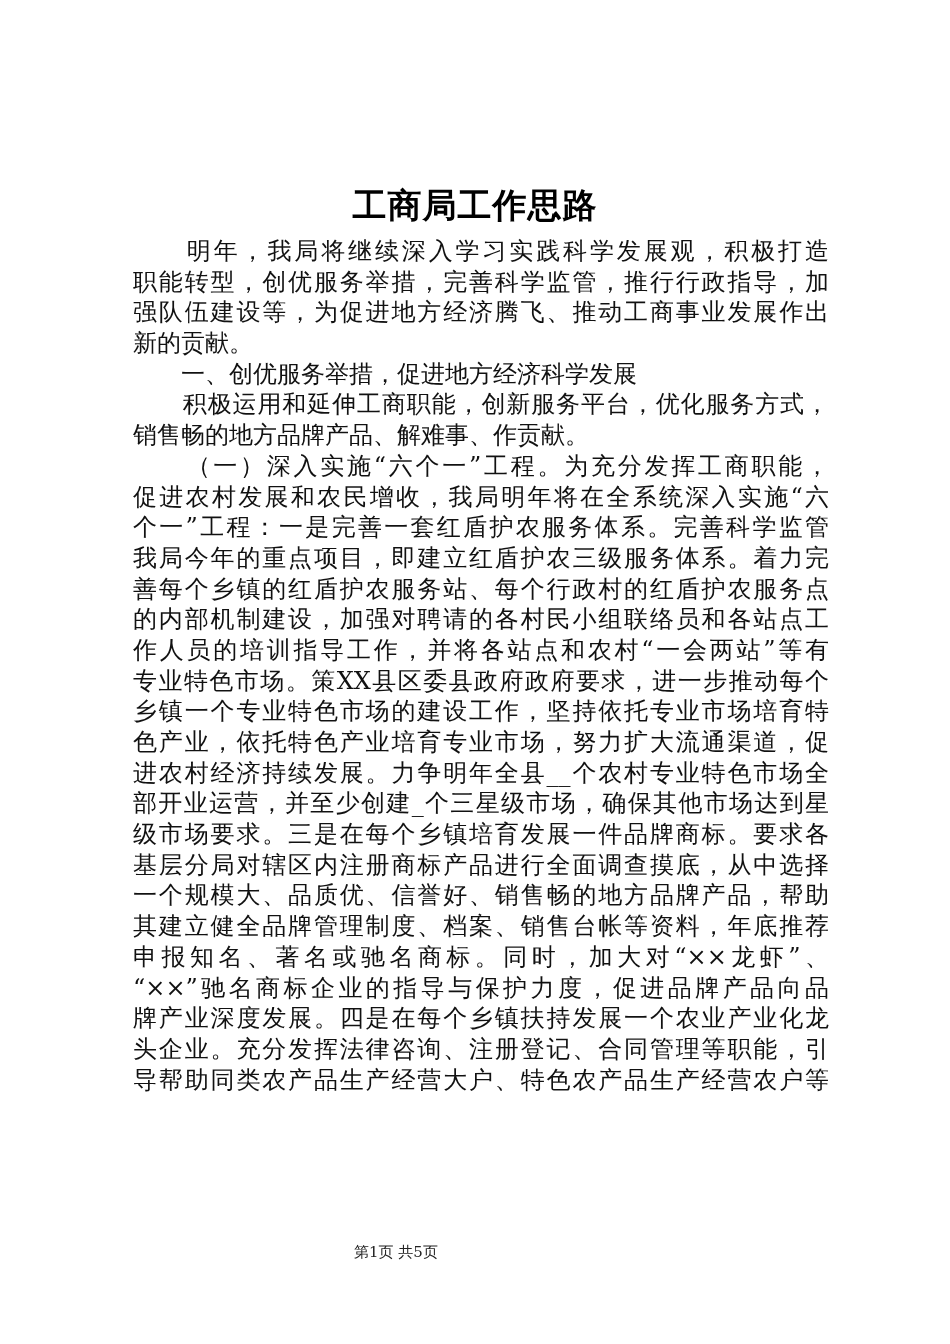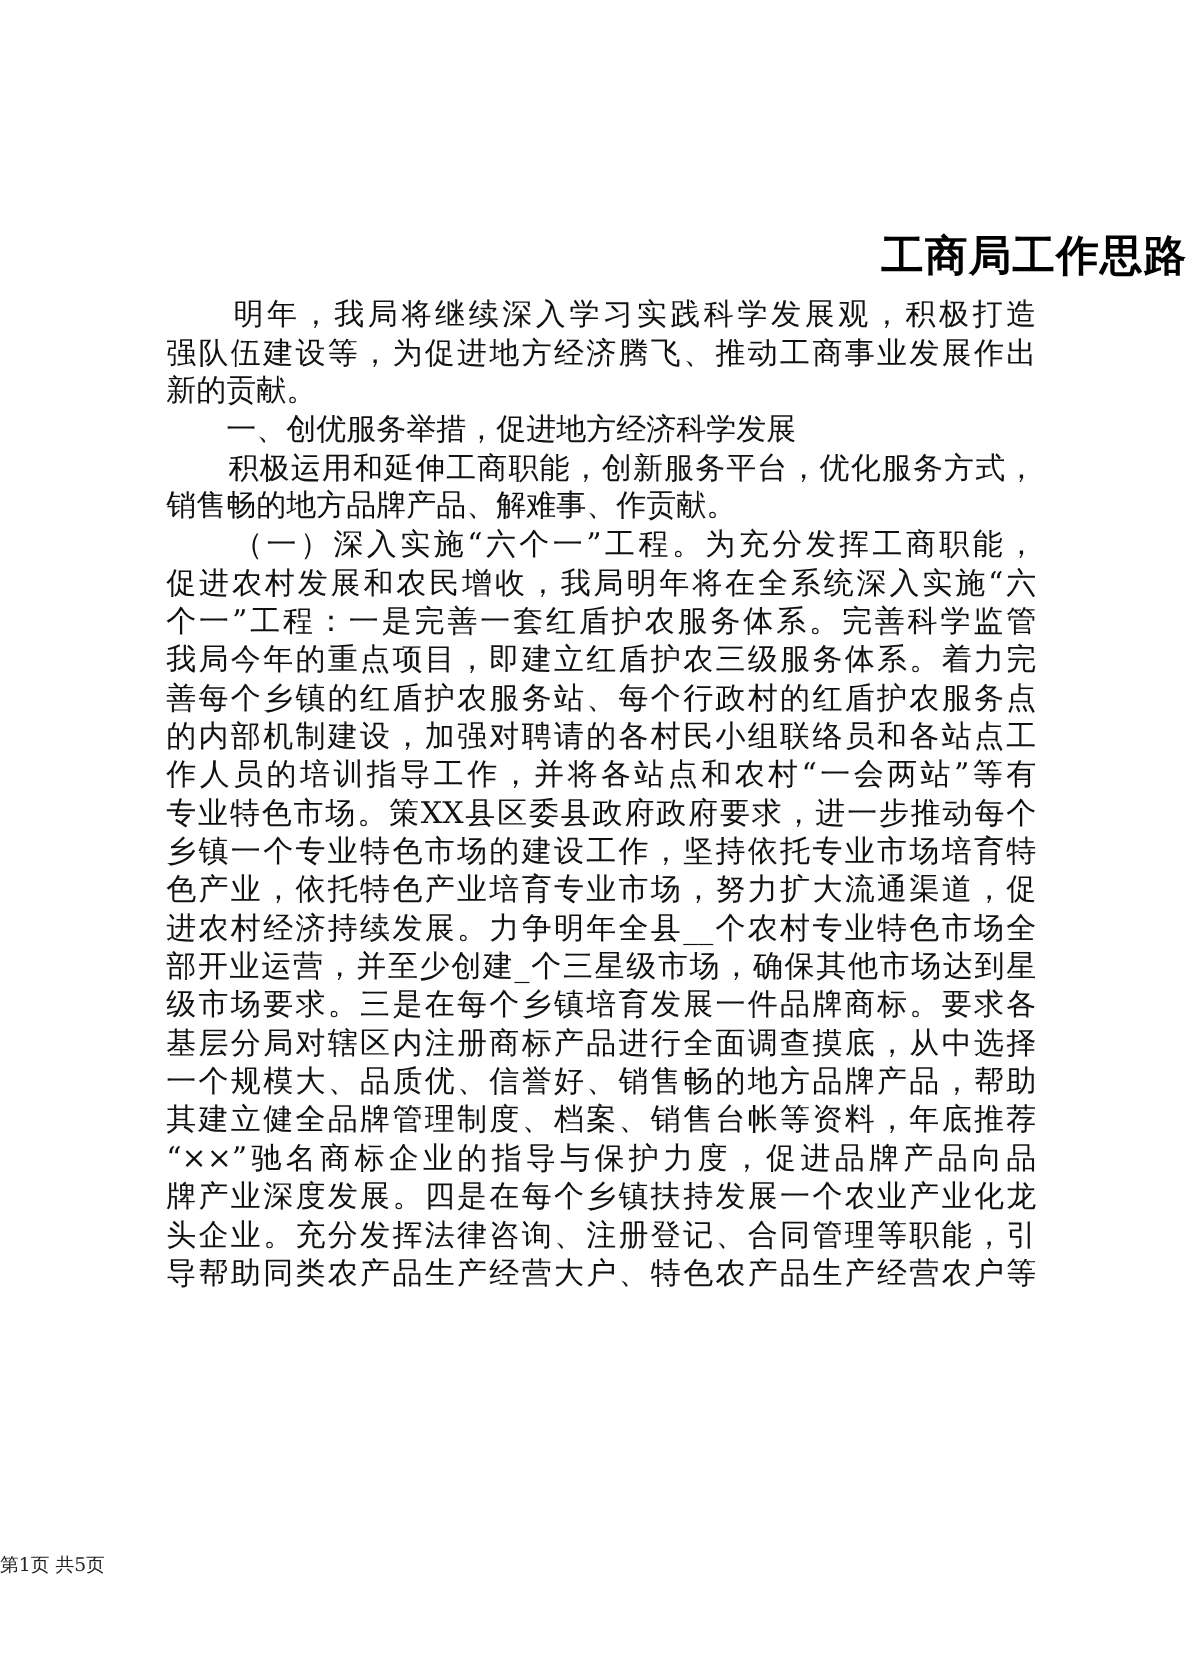--- a/index.html
+++ b/index.html
@@ -1,34 +1,35 @@
 <!DOCTYPE html>
 <html><head>
 <meta charset="utf-8">
 <style>
   html, body { margin: 0; padding: 0; background: #ffffff; }
   body { width: 950px; height: 1344px; position: relative; overflow: hidden;
          font-family: "DejaVu Serif", "Liberation Serif", serif; color: #111; }
-  .title { position: absolute; top: 183px; left: 0; width: 950px; text-align: right;
+  .title { position: absolute; top: 183px; left: 0; width: 950px; text-align: center;
            font-family: "DejaVu Sans", "Liberation Sans", sans-serif;
            font-size: 34px; font-weight: bold; letter-spacing: 1px; color: #000; line-height: 44px; }
   .body-text { position: absolute; top: 236px; left: 133px; width: 696px; }
   .line { height: 30.7px; line-height: 30.7px; font-size: 24px; white-space: nowrap;
           text-align: justify; text-align-last: justify; letter-spacing: 0; }
   .line.last { text-align-last: left; }
-  .footer { position: absolute; top: 1243px; left: 0; width: 792px; text-align: left;
+  .footer { position: absolute; top: 1243px; left: 0; width: 792px; text-align: center;
             font-size: 15px; color: #222; }
 </style>
 </head>
 <body>
 
 <div class="title">工商局工作思路</div>
 
 <div class="body-text" id="body-text">
     <div class="line">　　明年，我局将继续深入学习实践科学发展观，积极打造</div>
+    <div class="line">职能转型，创优服务举措，完善科学监管，推行行政指导，加</div>
     <div class="line">强队伍建设等，为促进地方经济腾飞、推动工商事业发展作出</div>
     <div class="line last">新的贡献。</div>
     <div class="line last">　　一、创优服务举措，促进地方经济科学发展</div>
     <div class="line">　　积极运用和延伸工商职能，创新服务平台，优化服务方式，</div>
     <div class="line last">销售畅的地方品牌产品、解难事、作贡献。</div>
     <div class="line">　　（一）深入实施“六个一”工程。为充分发挥工商职能，</div>
     <div class="line">促进农村发展和农民增收，我局明年将在全系统深入实施“六</div>
     <div class="line">个一”工程：一是完善一套红盾护农服务体系。完善科学监管</div>
     <div class="line">我局今年的重点项目，即建立红盾护农三级服务体系。着力完</div>
     <div class="line">善每个乡镇的红盾护农服务站、每个行政村的红盾护农服务点</div>
@@ -36,19 +37,20 @@
     <div class="line">作人员的培训指导工作，并将各站点和农村“一会两站”等有</div>
     <div class="line">专业特色市场。策XX县区委县政府政府要求，进一步推动每个</div>
     <div class="line">乡镇一个专业特色市场的建设工作，坚持依托专业市场培育特</div>
     <div class="line">色产业，依托特色产业培育专业市场，努力扩大流通渠道，促</div>
     <div class="line">进农村经济持续发展。力争明年全县__个农村专业特色市场全</div>
     <div class="line">部开业运营，并至少创建_个三星级市场，确保其他市场达到星</div>
     <div class="line">级市场要求。三是在每个乡镇培育发展一件品牌商标。要求各</div>
     <div class="line">基层分局对辖区内注册商标产品进行全面调查摸底，从中选择</div>
     <div class="line">一个规模大、品质优、信誉好、销售畅的地方品牌产品，帮助</div>
     <div class="line">其建立健全品牌管理制度、档案、销售台帐等资料，年底推荐</div>
+    <div class="line">申报知名、著名或驰名商标。同时，加大对“××龙虾”、</div>
     <div class="line">“××”驰名商标企业的指导与保护力度，促进品牌产品向品</div>
     <div class="line">牌产业深度发展。四是在每个乡镇扶持发展一个农业产业化龙</div>
     <div class="line">头企业。充分发挥法律咨询、注册登记、合同管理等职能，引</div>
     <div class="line">导帮助同类农产品生产经营大户、特色农产品生产经营农户等</div>
   </div>
 
 <div class="footer">第1页 共5页</div>
 
 </body></html>

